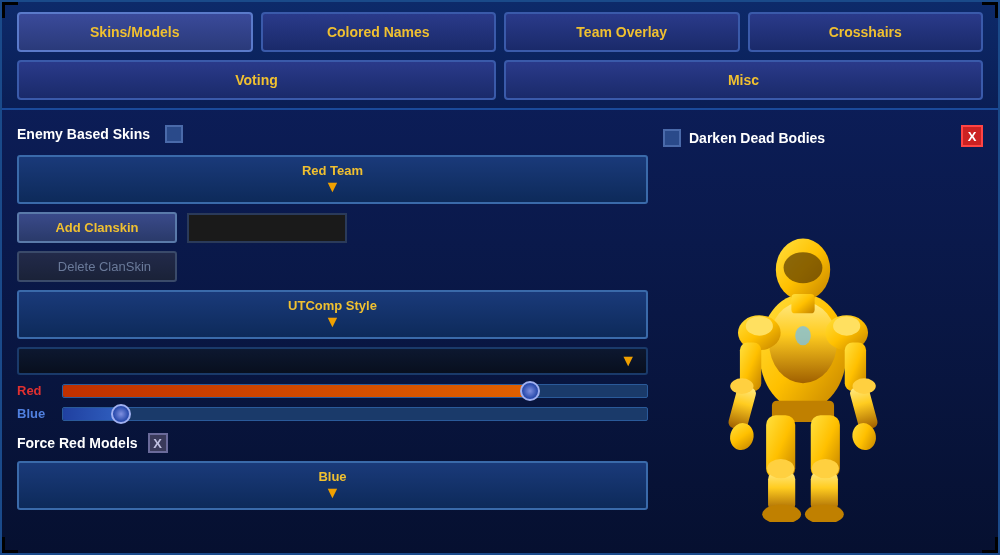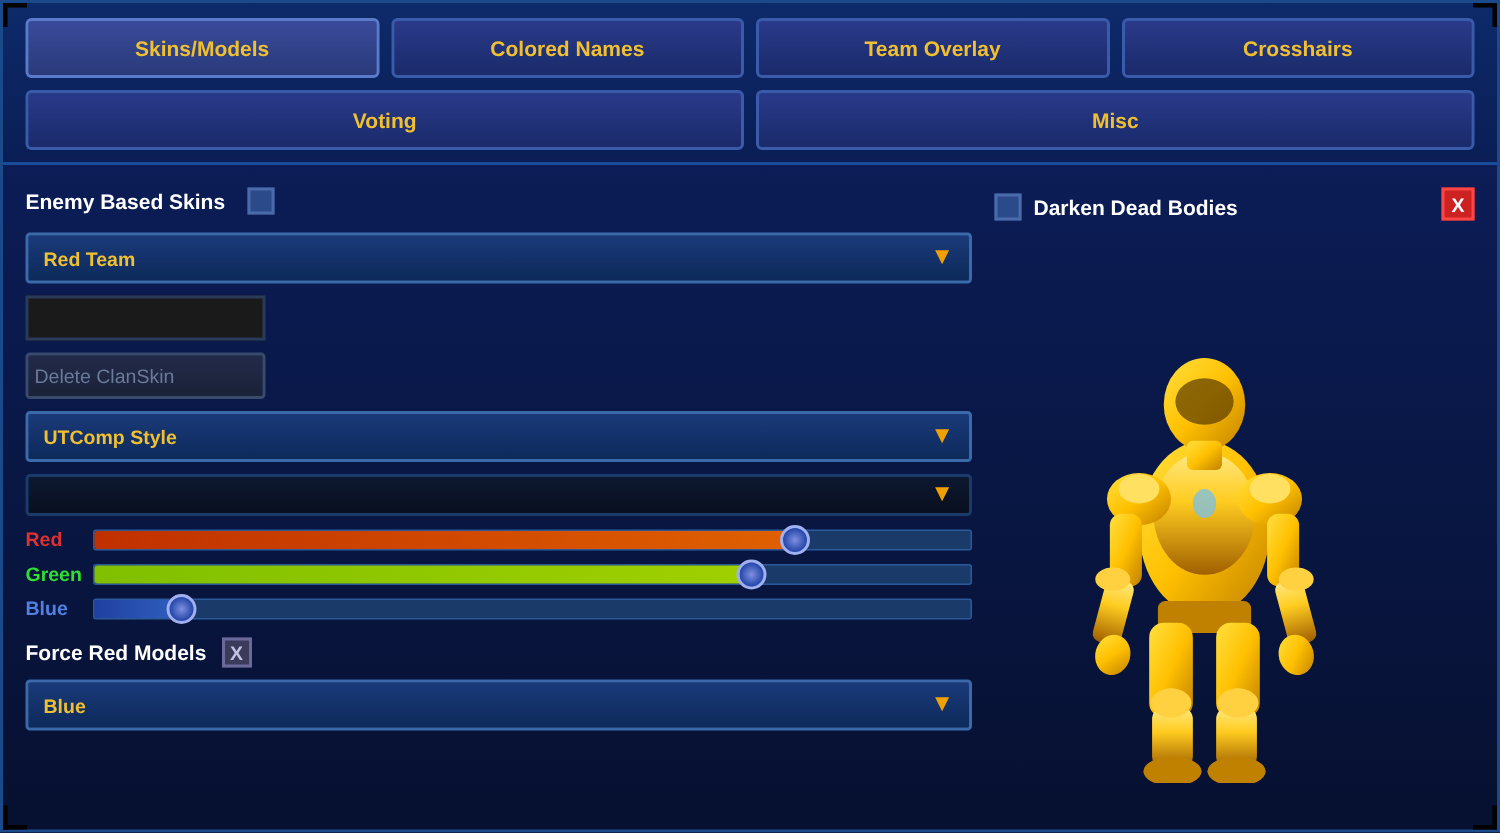--- a/index.html
+++ b/index.html
@@ -115,20 +115,21 @@
     .dropdown {
       width: 100%;
       background: linear-gradient(180deg, #1a3a7a 0%, #0d2a5a 100%);
       border: 2px solid #3a6aaa;
       border-radius: 3px;
       display: flex;
       align-items: center;
       justify-content: space-between;
       padding: 6px 10px;
       cursor: pointer;
+      flex-direction: column;
     }
 
     .dropdown-text {
       color: #f0c030;
       font-size: 13px;
       font-weight: bold;
     }
 
     .dropdown-arrow {
       color: #f0a000;
@@ -148,24 +149,24 @@
       width: 160px;
       text-align: center;
     }
 
     .btn-delete {
       background: linear-gradient(180deg, #222a4a 0%, #1a2238 100%);
       border: 2px solid #3a4a6a;
       border-radius: 3px;
       color: #6a7a9a;
       font-size: 13px;
-      padding: 6px 4px;
+      padding: 6px 24px;
       cursor: pointer;
       width: 160px;
-      text-align: left;
+      text-align: right;
     }
 
     .btn-row {
       display: flex;
       gap: 10px;
       align-items: center;
     }
 
     .color-preview-box {
       width: 160px;
@@ -365,20 +366,21 @@
           <div class="checkbox-box"></div>
         </div>
       </div>
 
       <div class="dropdown">
         <span class="dropdown-text">Red Team</span>
         <span class="dropdown-arrow">▼</span>
       </div>
 
       <div class="btn-row">
+        <button class="btn-add">Add Clanskin</button>
         <div class="color-preview-box"></div>
       </div>
       <div class="btn-row">
         <button class="btn-delete">Delete ClanSkin</button>
       </div>
 
       <div class="dropdown">
         <span class="dropdown-text">UTComp Style</span>
         <span class="dropdown-arrow">▼</span>
       </div>
@@ -389,27 +391,20 @@
       </div>
 
       <div class="slider-row">
         <span class="slider-label red">Red</span>
         <div class="slider-track">
           <div class="slider-fill-red"></div>
           <div class="slider-handle" style="right: calc(20% - 10px);"></div>
         </div>
       </div>
 
-      <div class="slider-row">
-        <span class="slider-label green">Green</span>
-        <div class="slider-track">
-          <div class="slider-fill-green"></div>
-          <div class="slider-handle" style="right: calc(25% - 10px);"></div>
-        </div>
-      </div>
 
       <div class="slider-row">
         <span class="slider-label blue">Blue</span>
         <div class="slider-track">
           <div class="slider-fill-blue"></div>
           <div class="slider-handle" style="left: calc(10% - 10px); right: auto;"></div>
         </div>
       </div>
 
       <div class="force-row">

